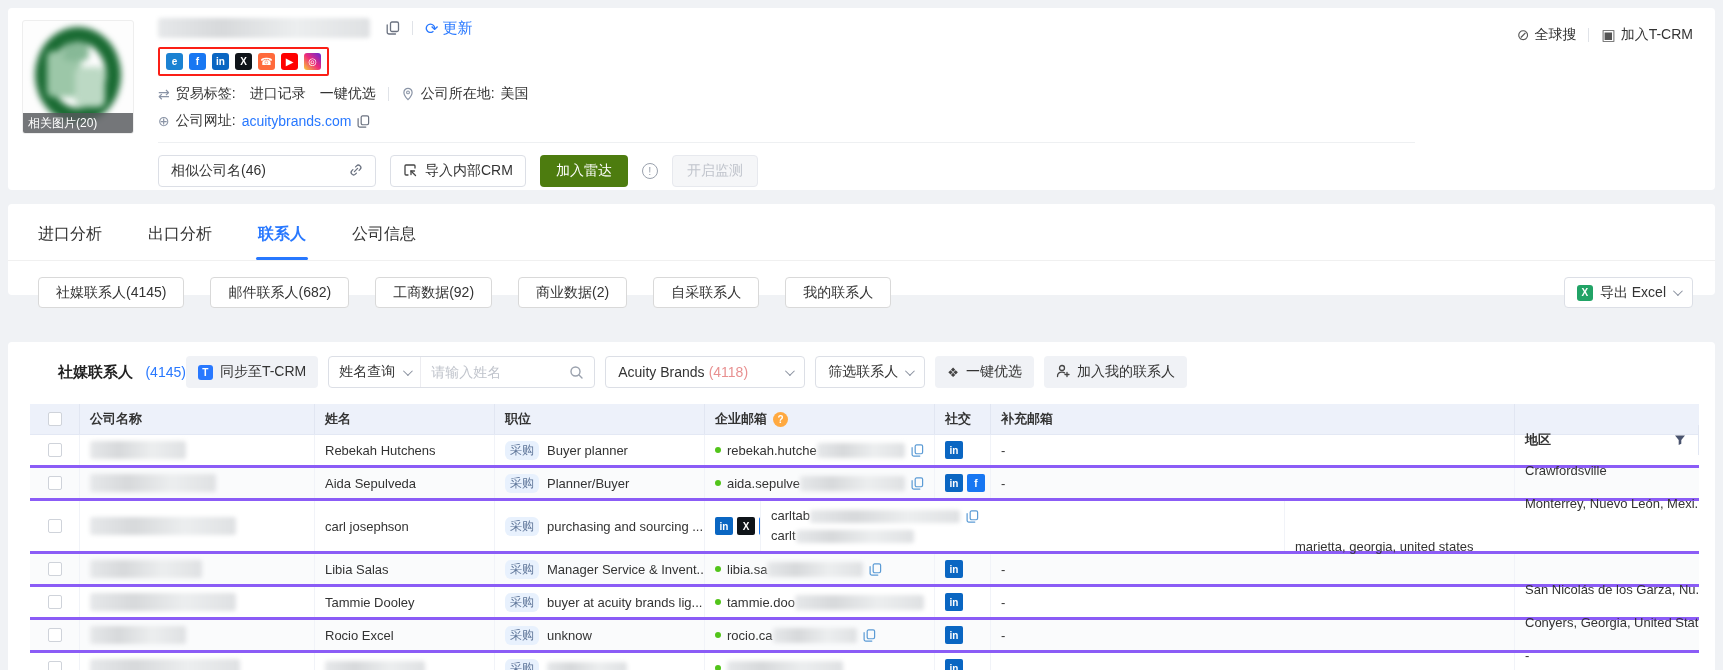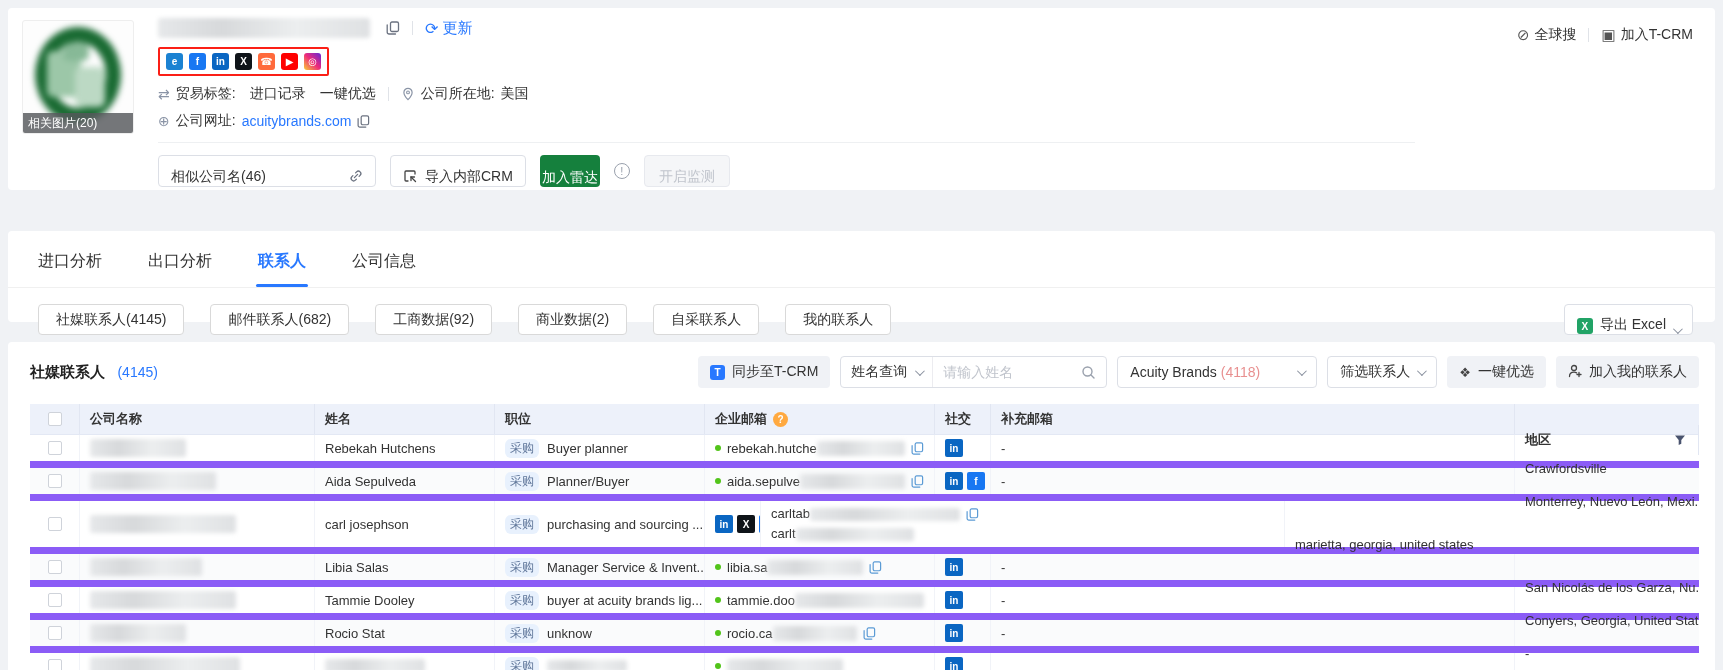--- a/index.html
+++ b/index.html
@@ -1,19 +1,19 @@
 <!DOCTYPE html>
 <html><head>
 <meta charset="utf-8">
 <style>
   *{box-sizing:border-box;margin:0;padding:0;font-family:"Liberation Sans","DejaVu Sans",sans-serif;}
   html,body{width:1723px;height:670px;overflow:hidden;background:#f0f2f5;position:relative;}
   .card{position:absolute;left:8px;right:8px;background:#fff;border-radius:4px;}
   .card1{top:8px;height:182px;}
-  .card2{top:204px;height:91px;margin-top:27px;}
+  .card2{top:204px;height:91px;}
   .card3{top:342px;height:400px;}
   
   .logo{position:absolute;left:14px;top:12px;width:112px;height:114px;border:1px solid #eee;border-radius:3px;overflow:hidden;background:#fdfdfd;}
   .logo-art{position:absolute;inset:0;filter:blur(3px);}
   .logo-ring{position:absolute;left:12px;top:6px;width:86px;height:96px;border-radius:50%;border:15px solid #1a6b33;}
   .logo-patch{position:absolute;background:#9cc7a8;border-radius:6px;}
   .logo-cap{position:absolute;left:0;right:0;bottom:0;height:20px;background:rgba(85,88,92,.82);color:#fff;font-size:12px;line-height:20px;padding-left:5px;}
   .hinfo{position:absolute;left:150px;top:10px;right:300px;}
   .hline{display:flex;align-items:center;margin-bottom:9px;}
   .blur{display:inline-block;border-radius:3px;background:linear-gradient(90deg,#e6e8ea,#d7d9db 30%,#eceeef 65%,#dfe1e3);filter:blur(2px);vertical-align:middle;}
@@ -22,57 +22,57 @@
   .blue{color:#2878ff;}
   .refresh-g{color:#2878ff;font-size:16px;margin-right:4px;}
   .upd{color:#2878ff;font-size:15px;cursor:pointer;}
   .socialbox{display:inline-flex;gap:6px;border:2px solid #fb1f16;padding:4px 6px;border-radius:2px;margin-bottom:9px;}
   .sq{width:17px;height:17px;border-radius:3px;color:#fff;font-size:10px;font-weight:bold;display:flex;align-items:center;justify-content:center;line-height:1;}
   .meta{font-size:14px;color:#333;display:flex;align-items:center;}
   .meta .gic{color:#8a94a6;margin-right:6px;font-size:14px;display:inline-flex;}
   .tagtxt{margin-left:14px;}
   .divline{border-top:1px solid #eef0f2;margin:12px 0 0 0;}
   .btnrow{display:flex;align-items:center;gap:14px;margin-top:12px;}
-  .btn{height:32px;display:inline-flex;align-items:flex-end;border-radius:4px;font-size:14px;cursor:pointer;}
+  .btn{height:32px;display:inline-flex;align-items:center;border-radius:4px;font-size:14px;cursor:pointer;}
   .btn-outline{border:1px solid #dcdfe6;background:#fff;color:#333;padding:0 12px;gap:8px;}
-  .btn-primary{background:#15803d;color:#fff;padding:0 2px;}
+  .btn-primary{background:#4d7c0f;color:#fff;padding:0 16px;}
   .btn-disabled{background:#f5f6f8;color:#c0c4cc;border:1px solid #e7e9ee;padding:0 14px;cursor:not-allowed;}
   .similar{width:218px;justify-content:space-between;}
   .warn-c{width:16px;height:16px;border:1px solid #9aa1ad;border-radius:50%;color:#9aa1ad;font-size:11px;display:inline-flex;align-items:center;justify-content:center;}
   .hdr-right{position:absolute;top:18px;right:22px;display:flex;align-items:center;font-size:14px;color:#333;}
   .hdr-right .it{display:inline-flex;align-items:center;gap:5px;cursor:pointer;}
   .gico{color:#555;font-size:15px;}
   
   .tabs{padding:20px 0 0 30px;border-bottom:1px solid #f0f0f0;}
   .tab{display:inline-block;font-size:16px;color:#333;margin-right:46px;padding-bottom:15px;cursor:pointer;position:relative;}
   .tab.active{color:#2878ff;font-weight:bold;}
   .tab.active::after{content:"";position:absolute;left:50%;transform:translateX(-50%);bottom:0;width:52px;height:3px;background:#2878ff;border-radius:2px;}
   .filters{padding:16px 20px 0 30px;position:relative;display:flex;gap:15px;}
   .fbtn{height:31px;line-height:29px;border:1px solid #d9d9d9;border-radius:4px;background:#fff;padding:0 17px;font-size:14px;color:#333;cursor:pointer;}
   .export{position:absolute;right:22px;top:16px;height:31px;gap:7px;padding:0 12px;}
   .xlic{width:16px;height:16px;background:#21a366;border-radius:3px;color:#fff;font-size:10px;font-weight:bold;display:flex;align-items:center;justify-content:center;}
   .chev{display:inline-block;width:7px;height:7px;border-right:1.5px solid #8a919f;border-bottom:1.5px solid #8a919f;transform:rotate(45deg) translateY(-2px);}
   
-  .toolbar{display:flex;justify-content:space-between;align-items:center;padding:14px 16px 12px 22px;}
+  .toolbar{display:flex;align-items:center;padding:14px 16px 12px 22px;margin-left:28px;}
   .sec-title{font-size:15px;font-weight:bold;color:#222;}
   .sec-count{font-size:14px;color:#2878ff;margin-left:8px;}
   .tools{display:flex;align-items:center;gap:10px;}
   .tbtn{height:32px;display:inline-flex;align-items:center;gap:7px;border-radius:4px;font-size:14px;color:#333;cursor:pointer;padding:0 12px;}
   .tbtn.gray{background:#f0f2f6;}
   .tbtn.line{border:1px solid #dcdfe6;background:#fff;}
   .tcrm-ic{width:15px;height:15px;background:#2878ff;border-radius:3px;color:#fff;font-size:10px;font-weight:bold;display:flex;align-items:center;justify-content:center;}
   .namegrp{height:32px;border:1px solid #dcdfe6;border-radius:4px;display:flex;align-items:center;background:#fff;}
   .namegrp .seg1{padding:0 10px;font-size:14px;color:#333;display:flex;align-items:center;border-right:1px solid #ececf0;height:100%;}
   .namegrp input{border:none;outline:none;width:148px;font-size:14px;padding:0 6px 0 10px;color:#333;}
   .namegrp input::placeholder{color:#c0c4cc;}
   .sel{width:200px;justify-content:space-between;}
   .cnt-red{color:#e89090;margin-left:4px;}
   
   .tbl{margin:4px 16px 0 22px;font-size:13px;color:#333;}
-  .trow{display:flex;align-items:center;border-bottom:7px solid #8b5cf6;background:#fff;}
+  .trow{display:flex;align-items:center;border-bottom:3px solid #8b5cf6;background:#fff;}
   .trow.head{background:#edf1fa;height:31px;font-weight:bold;border-bottom:1px solid #e3e8f4;}
   .trow.even{background:#fafbfc;}
   .trow{height:33px;}
   .trow.tall{height:53px;text-align:center;}
   .cell{height:100%;display:flex;align-items:center;padding:0 10px;border-right:1px solid #f1f3f8;overflow:hidden;white-space:nowrap;}
   .head .cell{border-right:1px solid #e1e6f2;}
   .c-check{width:50px;justify-content:center;padding:0;}
   .c-company{width:235px;}
   .c-name{width:180px;}
   .c-title{width:210px;}
@@ -469,21 +469,21 @@
         </div>
       </div>
       <div class="trow even">
         <div class="cell c-check">
           <span class="cbx"></span>
         </div>
         <div class="cell c-company">
           <span class="blur" style="width:96px;height:18px;"></span>
         </div>
         <div class="cell c-name">
-          <span>Rocio Stat</span>
+          <span>Rocio Excel</span>
         </div>
         <div class="cell c-title">
           <span class="badge">采购</span>
           <span>unknow</span>
         </div>
         <div class="cell c-email">
           <span class="dot green"></span>
           <span>rocio.ca</span>
           <span class="blur" style="width:84px;height:15px;"></span>
           <span class="copyic">

